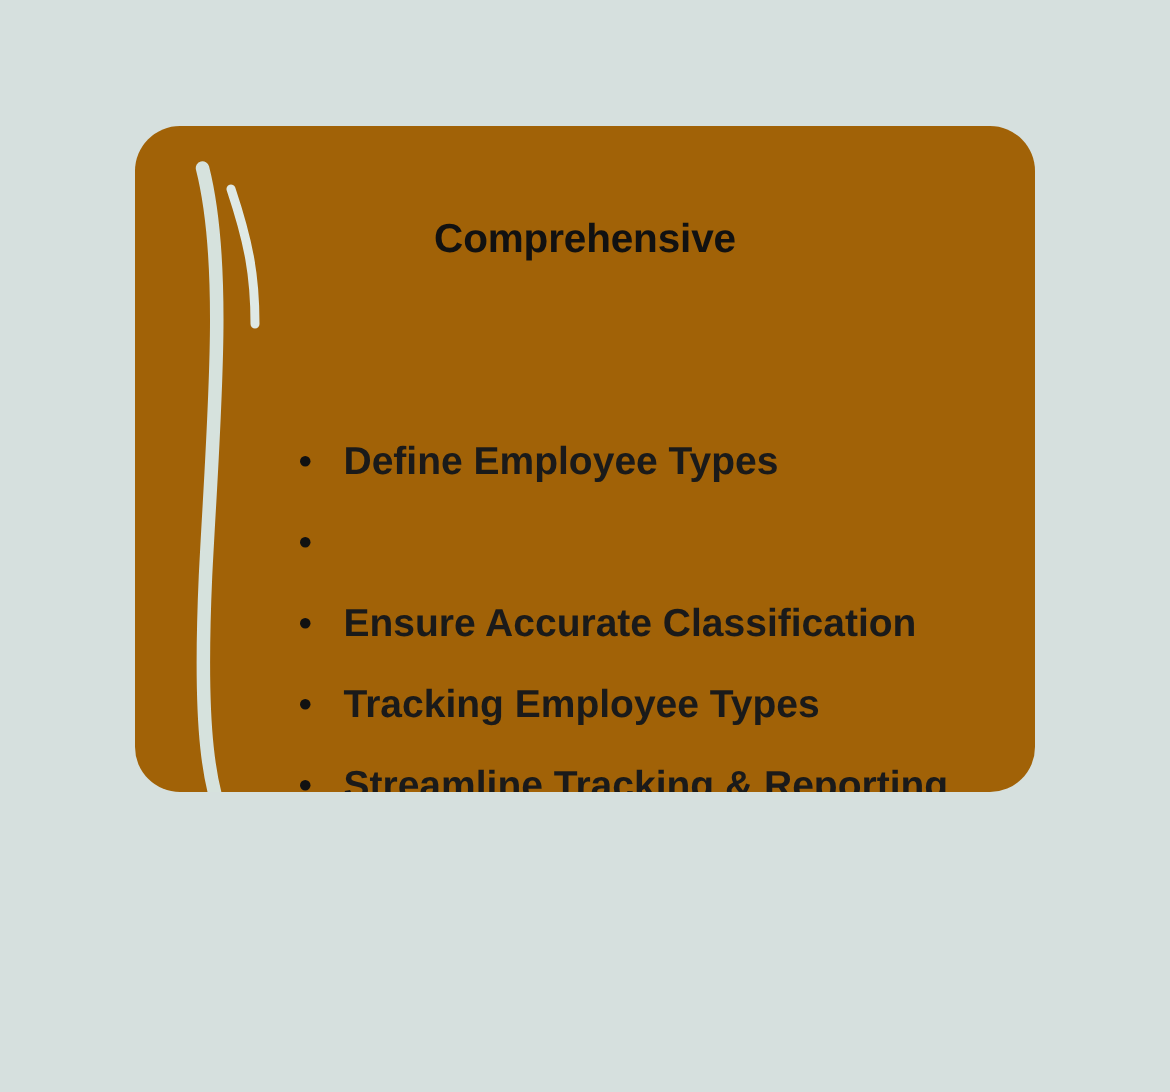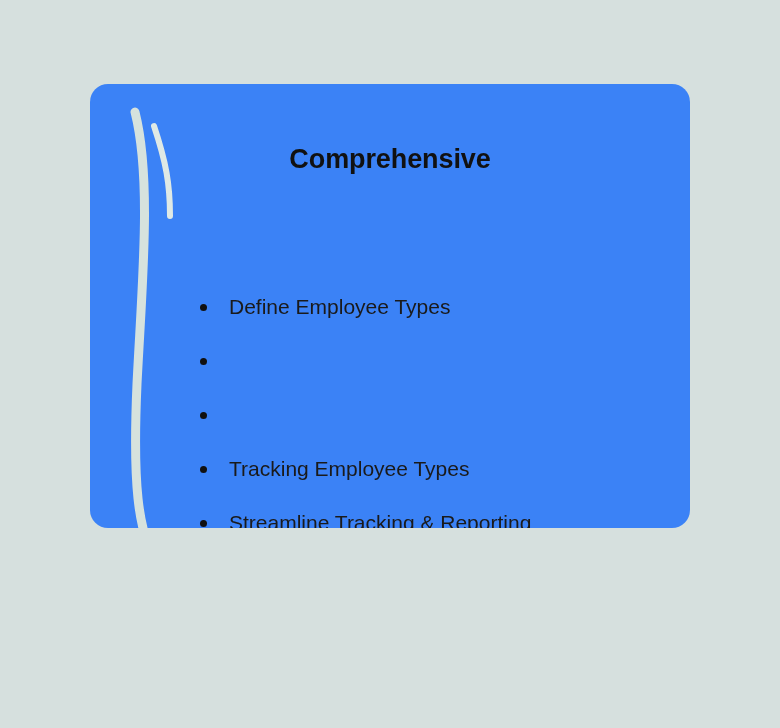--- a/index.html
+++ b/index.html
@@ -20,22 +20,22 @@
     height: 728px;
     background: #d6e0de;
   }
 
   #card {
     position: absolute;
     left: 90px;
     top: 84px;
     width: 600px;
     height: 444px;
-    background: #3b82f6;
-    border-radius: 18px;
+    background: #a16207;
+    border-radius: 30px;
     overflow: hidden;
   }
 
   #decor-svg {
     position: absolute;
     left: 0px;
     top: 0px;
     width: 600px;
     height: 558px;
     pointer-events: none;
@@ -68,22 +68,22 @@
     padding: 0;
     list-style: none;
   }
 
   .bullet-item {
     position: relative;
     height: 54px;
     line-height: 54px;
     padding-left: 29px;
     font-family: "Liberation Sans", sans-serif;
-    font-weight: normal;
-    font-size: 21px;
+    font-weight: bold;
+    font-size: 26px;
     color: #1a1a1a;
     white-space: nowrap;
   }
 
   .bullet-dot {
     position: absolute;
     left: 0px;
     top: 24px;
     width: 7px;
     height: 7px;
@@ -116,20 +116,21 @@
     <ul id="bullet-list">
       <li class="bullet-item">
         <span class="bullet-dot"></span>
         <span class="bullet-text">Define Employee Types</span>
       </li>
       <li class="bullet-item">
         <span class="bullet-dot"></span>
       </li>
       <li class="bullet-item">
         <span class="bullet-dot"></span>
+        <span class="bullet-text">Ensure Accurate Classification</span>
       </li>
       <li class="bullet-item">
         <span class="bullet-dot"></span>
         <span class="bullet-text">Tracking Employee Types</span>
       </li>
       <li class="bullet-item">
         <span class="bullet-dot"></span>
         <span class="bullet-text">Streamline Tracking &amp; Reporting</span>
       </li>
     </ul>

